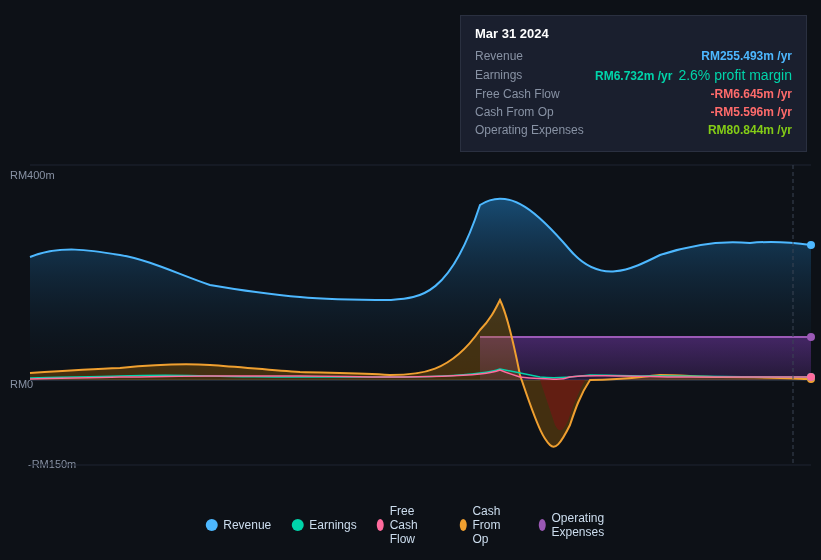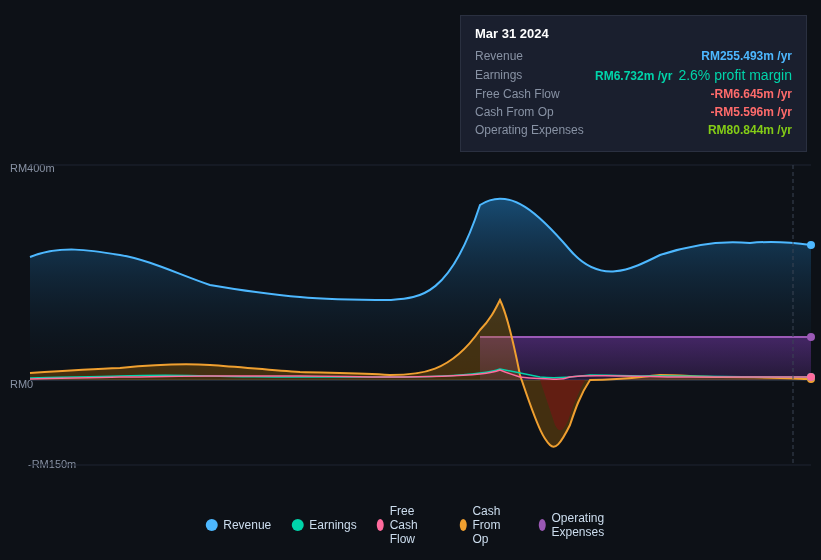--- a/index.html
+++ b/index.html
@@ -63,21 +63,21 @@
       margin-left: 6px;
     }
 
     .y-axis-label {
       position: absolute;
       color: #8892a4;
       font-size: 11px;
     }
 
     .y-label-top {
-      top: 162px;
+      top: 169px;
       left: 10px;
       text-align: center;
     }
 
     .y-label-mid {
       top: 378px;
       left: 10px;
       text-align: center;
     }
 

